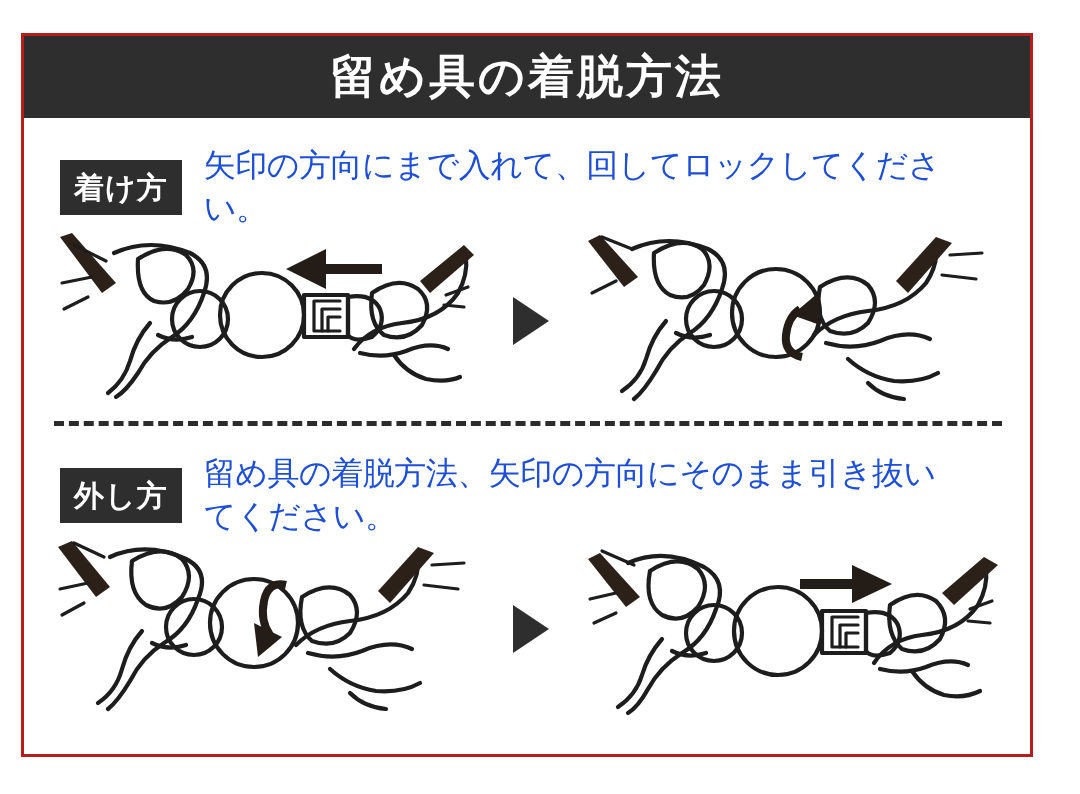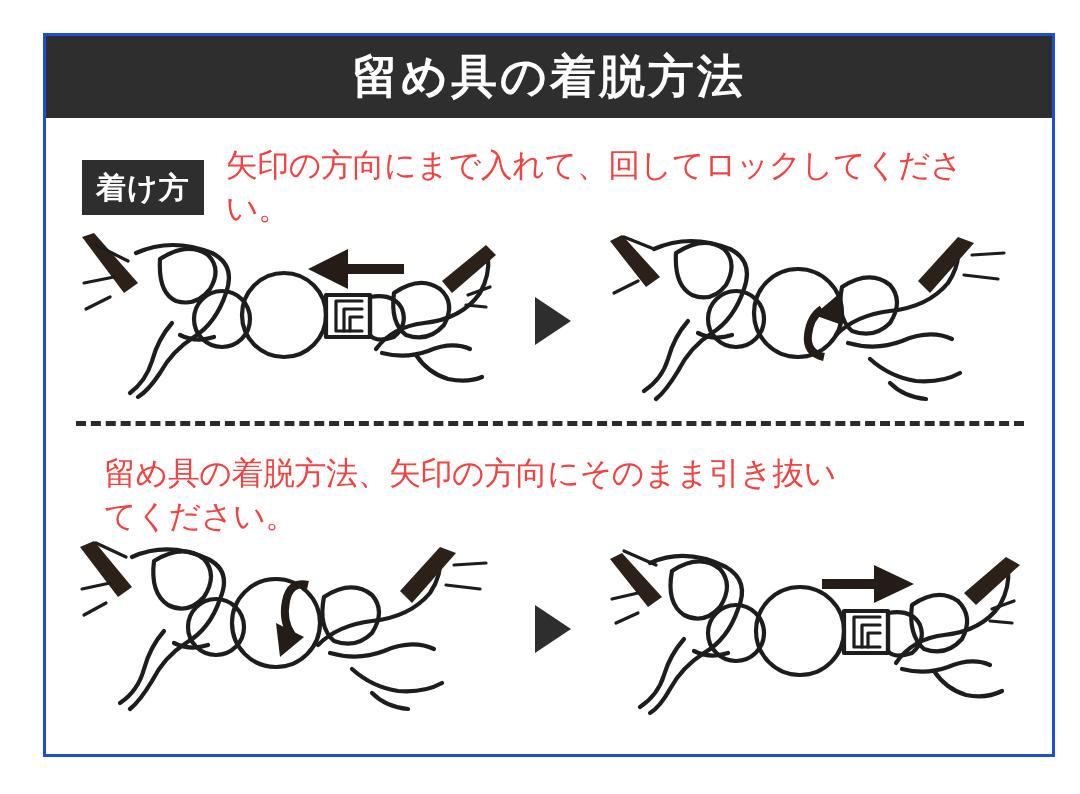--- a/index.html
+++ b/index.html
@@ -9,25 +9,25 @@
   }
   body {
     width: 1080px;
     height: 794px;
     font-family: "Liberation Sans", sans-serif;
     overflow: hidden;
   }
 
   #instruction-card {
     position: absolute;
-    left: 43px;
+    left: 21px;
     top: 33px;
     width: 1012px;
     height: 724px;
-    border: 3px solid #1d4ed8;
+    border: 3px solid #b91c1c;
     box-sizing: border-box;
     background: #ffffff;
   }
 
   #card-header {
     height: 82px;
     background: #2e2e2e;
     display: flex;
     align-items: center;
     justify-content: center;
@@ -65,21 +65,21 @@
     letter-spacing: 1px;
     margin-top: 16px;
     white-space: nowrap;
   }
 
   .instruction-text {
     margin-left: 22px;
     font-family: "DejaVu Sans", "Liberation Sans", sans-serif;
     font-size: 32px;
     line-height: 1.33;
-    color: #ef4444;
+    color: #1d4ed8;
     letter-spacing: -0.5px;
     max-width: 760px;
   }
 
   .panels {
     display: flex;
     align-items: center;
     justify-content: space-between;
     padding: 0 24px 0 30px;
     margin-top: 2px;
@@ -207,20 +207,21 @@
       </div>
 
     </div>
   </div>
 
   <div class="divider"></div>
 
   <div class="section">
 
     <div class="section-head">
+      <div class="badge">外し方</div>
       <div class="instruction-text">留め具の着脱方法、矢印の方向にそのまま引き抜いてください。</div>
     </div>
 
     <div class="panels">
 
       <div class="panel">
         <svg width="420" height="180" viewBox="0 0 420 180">
           <path class="solid" d="M4 8 L18 2 L56 48 L42 58 Z"></path>
           <path class="ln-thin" d="M20 4 L50 18"></path>
           <path class="ln-thin" d="M6 50 L34 44"></path>

